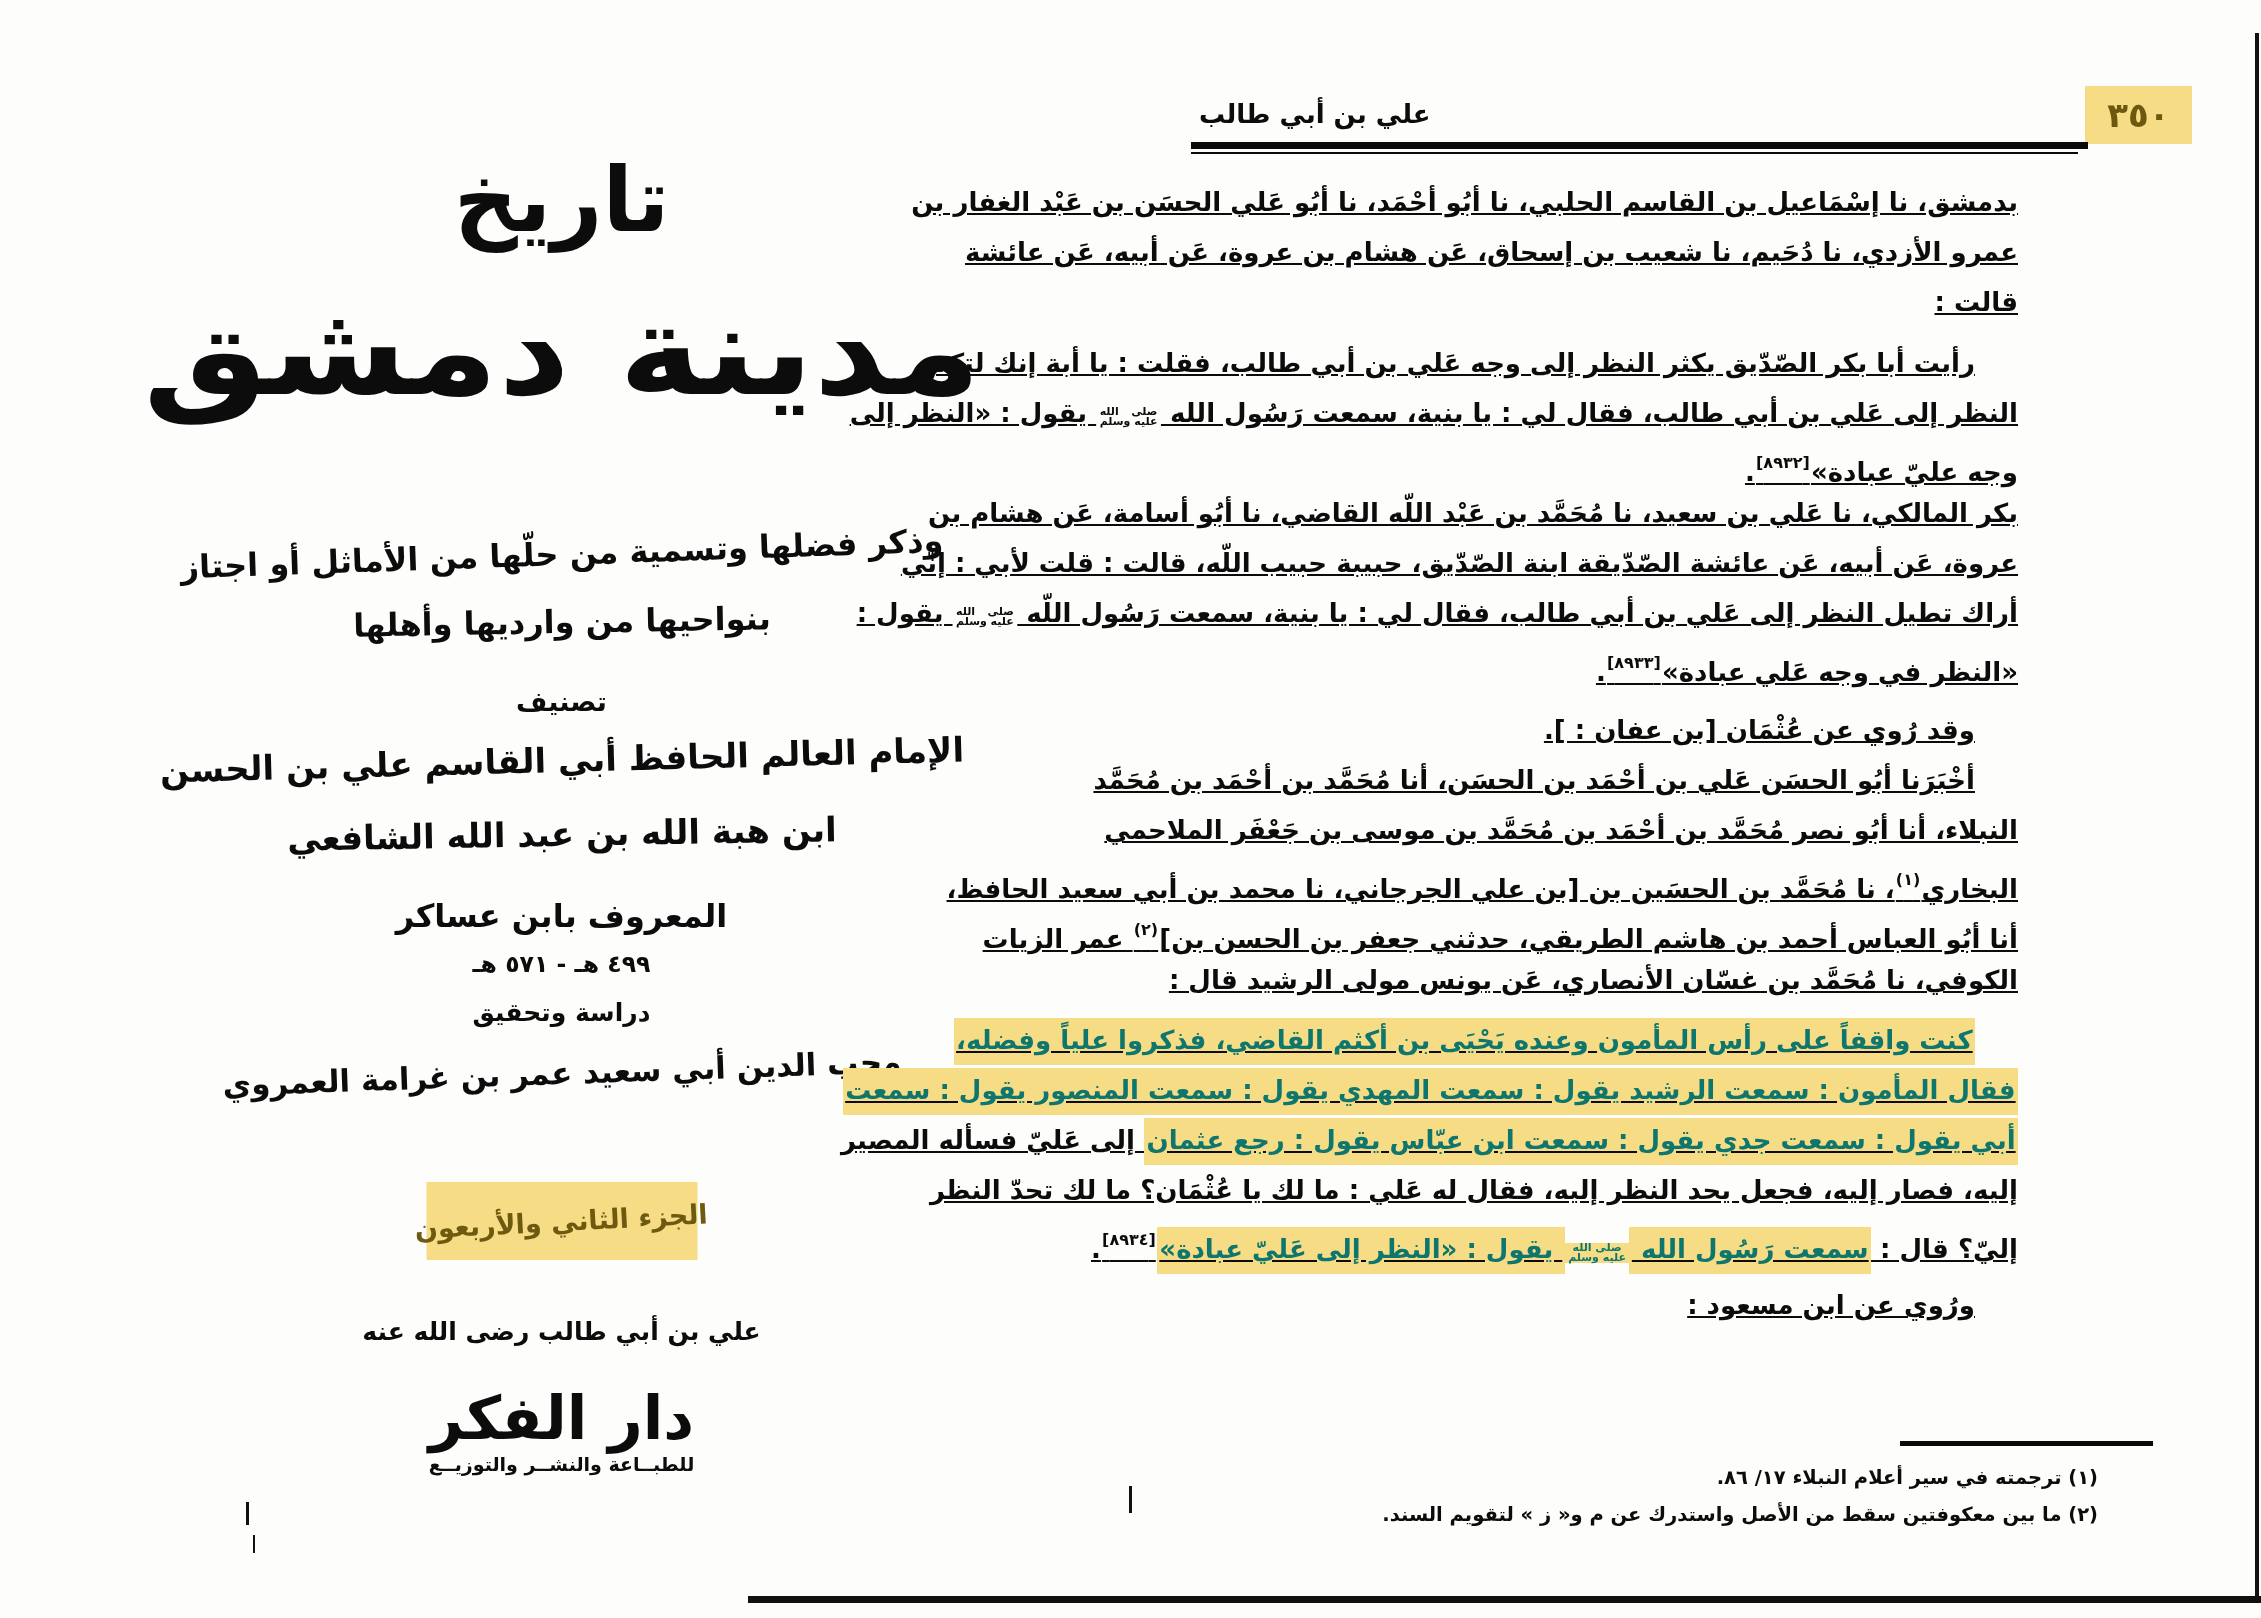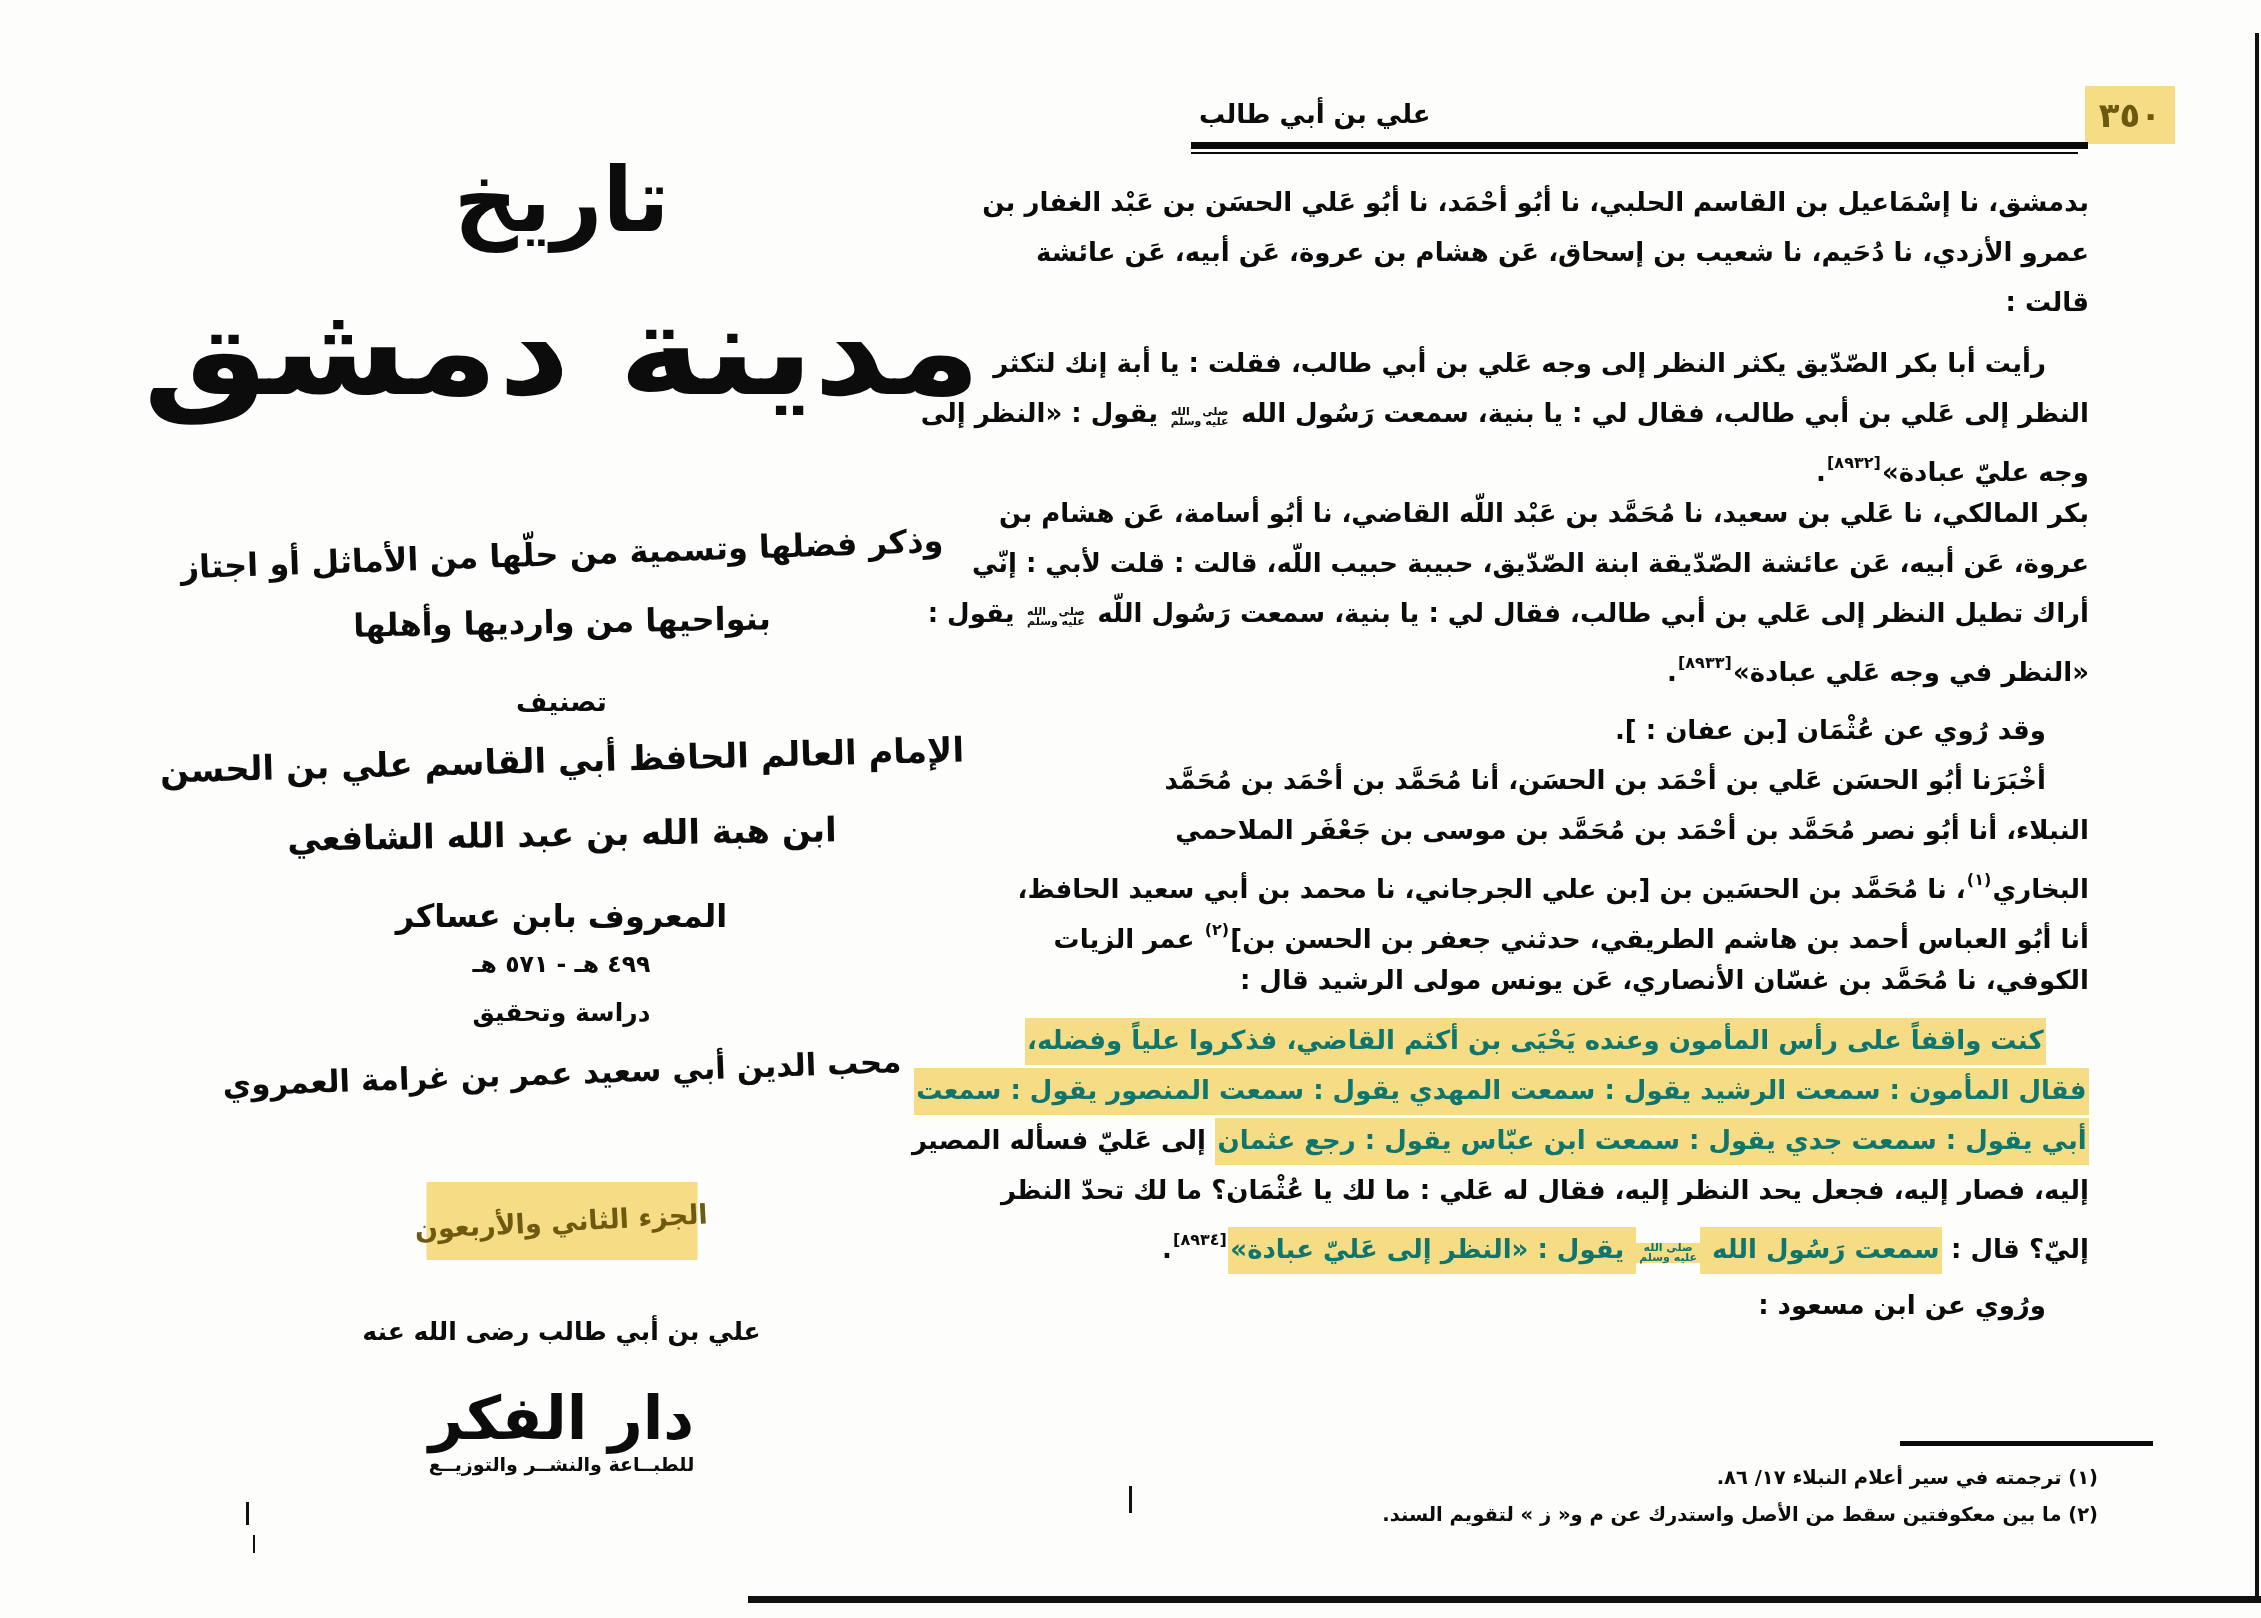--- a/index.html
+++ b/index.html
@@ -25,26 +25,26 @@
   #study{top:998px;font-size:25px;}
   #editor{top:1055px;font-size:31px;transform:translateX(-50%) rotate(-2deg);}
   #volume-badge{top:1182px;width:271px;height:78px;background:#f6dc85;
     display:flex;align-items:center;justify-content:center;}
   #volume-badge span{font-size:27px;font-weight:bold;color:#6d5a10;transform:rotate(-3deg);white-space:nowrap;}
   #chapter{top:1317px;font-size:25px;}
   #publisher{top:1383px;font-size:60px;font-weight:bold;letter-spacing:1.2px;}
   #pubsub{top:1453px;font-size:19px;}
   
   #running-head{left:1199px;top:99px;font-size:26px;font-weight:bold;}
-  #page-badge{left:2085px;top:86px;width:90px;height:58px;background:#f6dc85;
+  #page-badge{left:2085px;top:86px;width:107px;height:58px;background:#f6dc85;
     display:flex;align-items:center;justify-content:center;}
   #page-badge span{font-size:34px;font-weight:bold;color:#6b590f;}
   #rule-thick{left:1191px;top:142px;width:897px;height:7px;background:#0a0a0a;}
   #rule-thin{left:1191px;top:152px;width:887px;height:2.4px;background:#0a0a0a;}
-  #body-text{left:1195px;top:177px;width:894px;direction:rtl;}
+  #body-text{left:1124px;top:177px;width:894px;direction:rtl;text-decoration:underline;}
   .line{
     height:50px;line-height:50px;font-size:26px;font-weight:bold;
     text-align:right;white-space:nowrap;overflow:visible;direction:rtl;
   }
   .line.j{text-align:justify;text-align-last:justify;text-justify:inter-word;}
   .line.ind{padding-right:43px;}
   .hl{background:#f6dc85;color:#0f766e;padding:7px 2.4px 10.6px;}
   .ref{font-size:16px;vertical-align:13px;letter-spacing:0.6px;padding:0 1.2px;}
   .saw{display:inline-block;font-size:11px;line-height:10px;font-weight:bold;
        text-align:center;vertical-align:-3.5px;padding:0 3.5px;}

